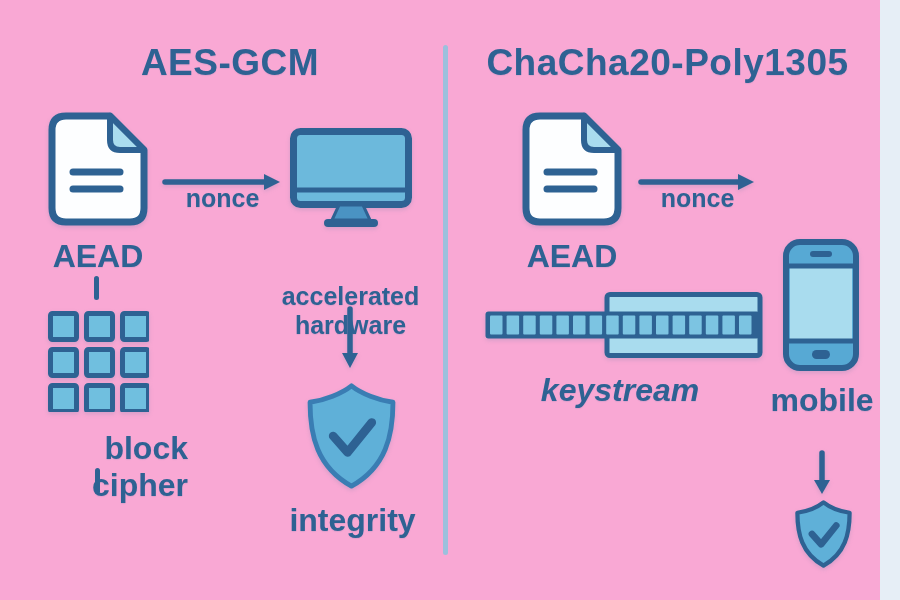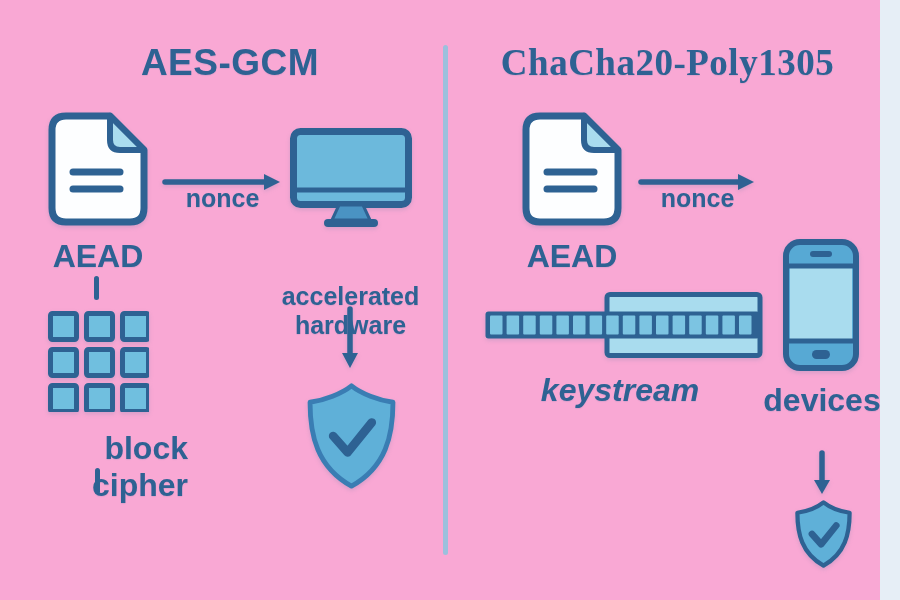--- a/index.html
+++ b/index.html
@@ -89,22 +89,23 @@
       <rect x="74.5" y="74.5" width="26" height="26" rx="2"></rect>
     </g>
   </svg>
   <div class="abs lbl caption" style="left:8px; top:430px; width:180px;text-align:right;">block cipher</div>
   <div class="abs dash" style="left:95px; top:468px; height:26px;"></div>
 
   <svg class="abs" style="left:303px; top:382px;" width="97" height="108" viewBox="0 0 100 112">
     <path d="M50,4 C60,12 78,19 93,21 C93,55 86,88 50,108 C14,88 7,55 7,21 C22,19 40,12 50,4 Z" fill="#5fb0d8" stroke="#3a7db3" stroke-width="5" stroke-linejoin="round"></path>
     <path d="M31,56 L46,73 L71,42" fill="none" stroke="#2e6293" stroke-width="9" stroke-linecap="round" stroke-linejoin="round"></path>
   </svg>
+  <div class="abs lbl caption" style="left:275px; top:502px; width:155px;">integrity</div>
 
-  <div class="abs lbl title" style="left:475px; top:42px; width:385px;font-family:Liberation Serif, serif;">ChaCha20-Poly1305</div>
+  <div class="abs lbl title" style="left:475px; top:42px; width:385px;">ChaCha20-Poly1305</div>
 
   <svg class="abs" style="left:522px; top:112px;" width="100" height="114" viewBox="0 0 100 114">
     <path d="M18,4 H62 L96,38 V96 Q96,110 82,110 H18 Q4,110 4,96 V18 Q4,4 18,4 Z" fill="#fdfeff" stroke="#2e6293" stroke-width="7" stroke-linejoin="round"></path>
     <path d="M62,4 V28 Q62,38 72,38 H96 Z" fill="#a9dcee" stroke="#2e6293" stroke-width="6" stroke-linejoin="round"></path>
     <line x1="25" y1="60" x2="72" y2="60" stroke="#2e6293" stroke-width="7" stroke-linecap="round"></line>
     <line x1="25" y1="77" x2="72" y2="77" stroke="#2e6293" stroke-width="7" stroke-linecap="round"></line>
   </svg>
   <div class="abs lbl caption" style="left:502px; top:238px; width:140px;">AEAD</div>
 
   <div class="abs lbl small-caption" style="left:640px; top:144px; width:115px;">nonce</div>
@@ -139,21 +140,21 @@
 
   <svg class="abs" style="left:783px; top:239px;" width="76" height="132" viewBox="0 0 76 132">
     <rect x="3" y="3" width="70" height="126" rx="14" fill="#57a9d4" stroke="#2e6293" stroke-width="6"></rect>
     <rect x="7" y="27" width="62" height="75" fill="#a9dcee"></rect>
     <line x1="4" y1="27" x2="72" y2="27" stroke="#2e6293" stroke-width="5"></line>
     <line x1="4" y1="102" x2="72" y2="102" stroke="#2e6293" stroke-width="5"></line>
     <rect x="27" y="12" width="22" height="6" rx="3" fill="#2e6293"></rect>
     <rect x="29" y="111" width="18" height="9" rx="4.5" fill="#2e6293"></rect>
   </svg>
   <div class="abs lbl caption" style="left:752px; top:382px; width:140px;">
-    <div>devices</div>
+    <div>mobile</div>
   </div>
 
   <svg class="abs" style="left:812px; top:450px;" width="20" height="46" viewBox="0 0 20 46">
     <line x1="10" y1="3" x2="10" y2="32" stroke="#2e6293" stroke-width="5.5" stroke-linecap="round"></line>
     <polygon points="2,30 10,44 18,30" fill="#2e6293"></polygon>
   </svg>
 
   <svg class="abs" style="left:792px; top:500px;" width="63" height="68" viewBox="0 0 100 112">
     <path d="M50,4 C60,12 78,19 93,21 C93,55 86,88 50,108 C14,88 7,55 7,21 C22,19 40,12 50,4 Z" fill="#5fb0d8" stroke="#2e6293" stroke-width="7" stroke-linejoin="round"></path>
     <path d="M31,56 L46,73 L71,42" fill="none" stroke="#2e6293" stroke-width="11" stroke-linecap="round" stroke-linejoin="round"></path>

